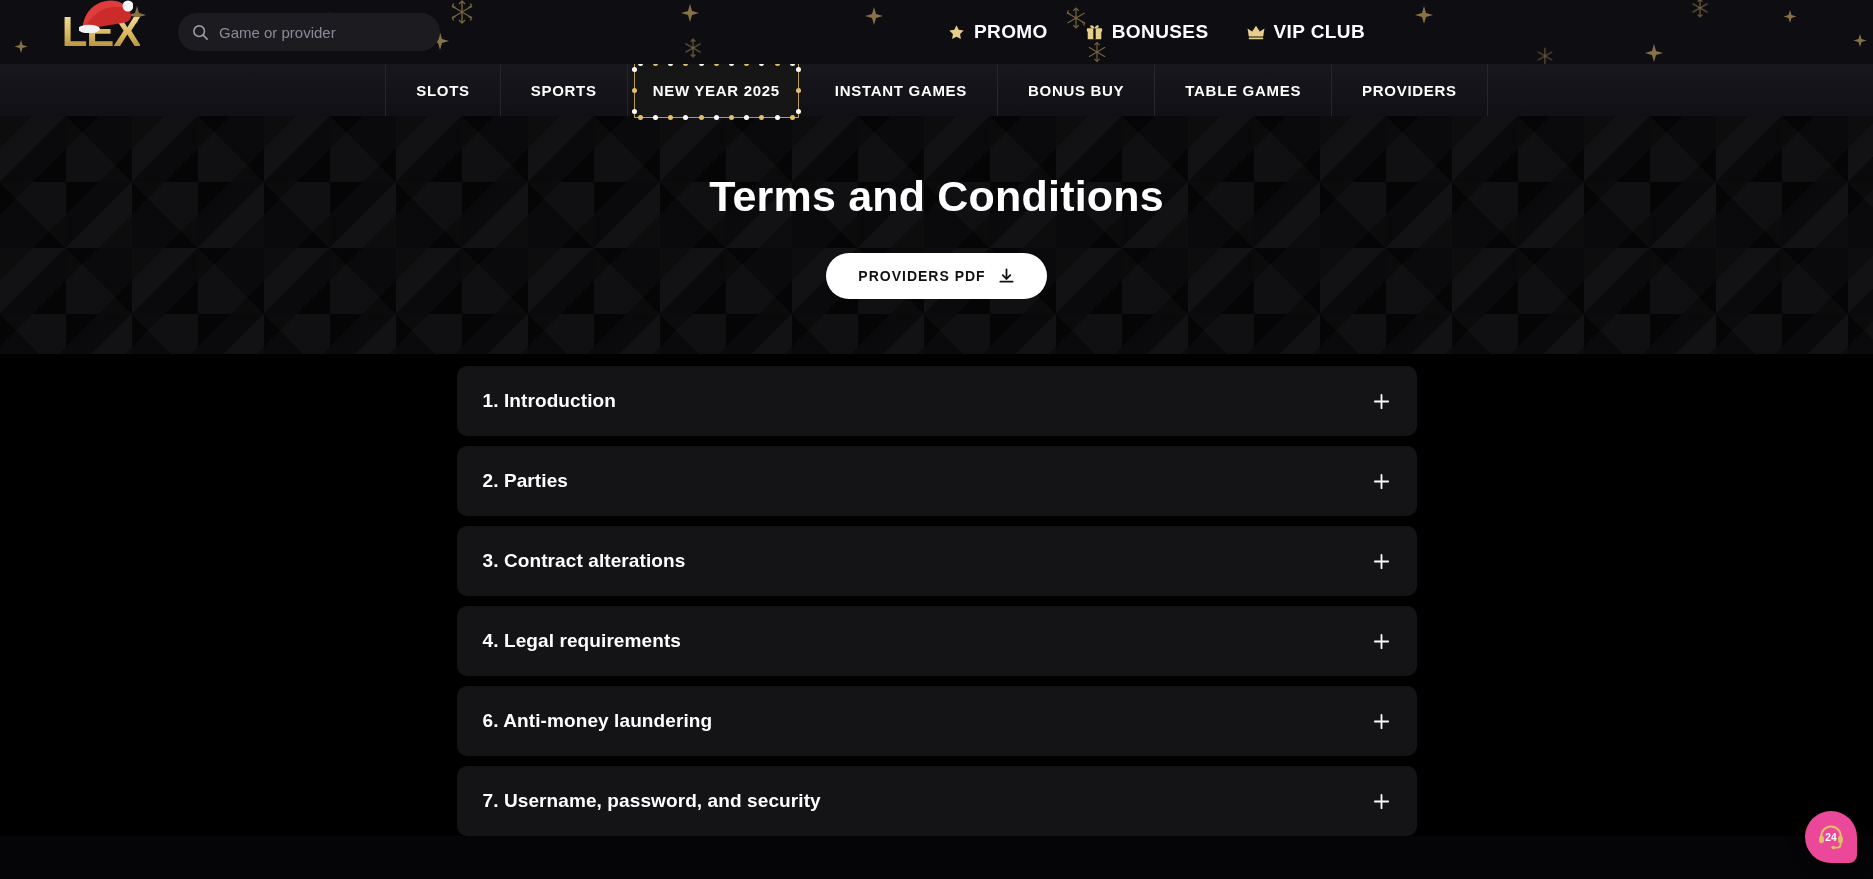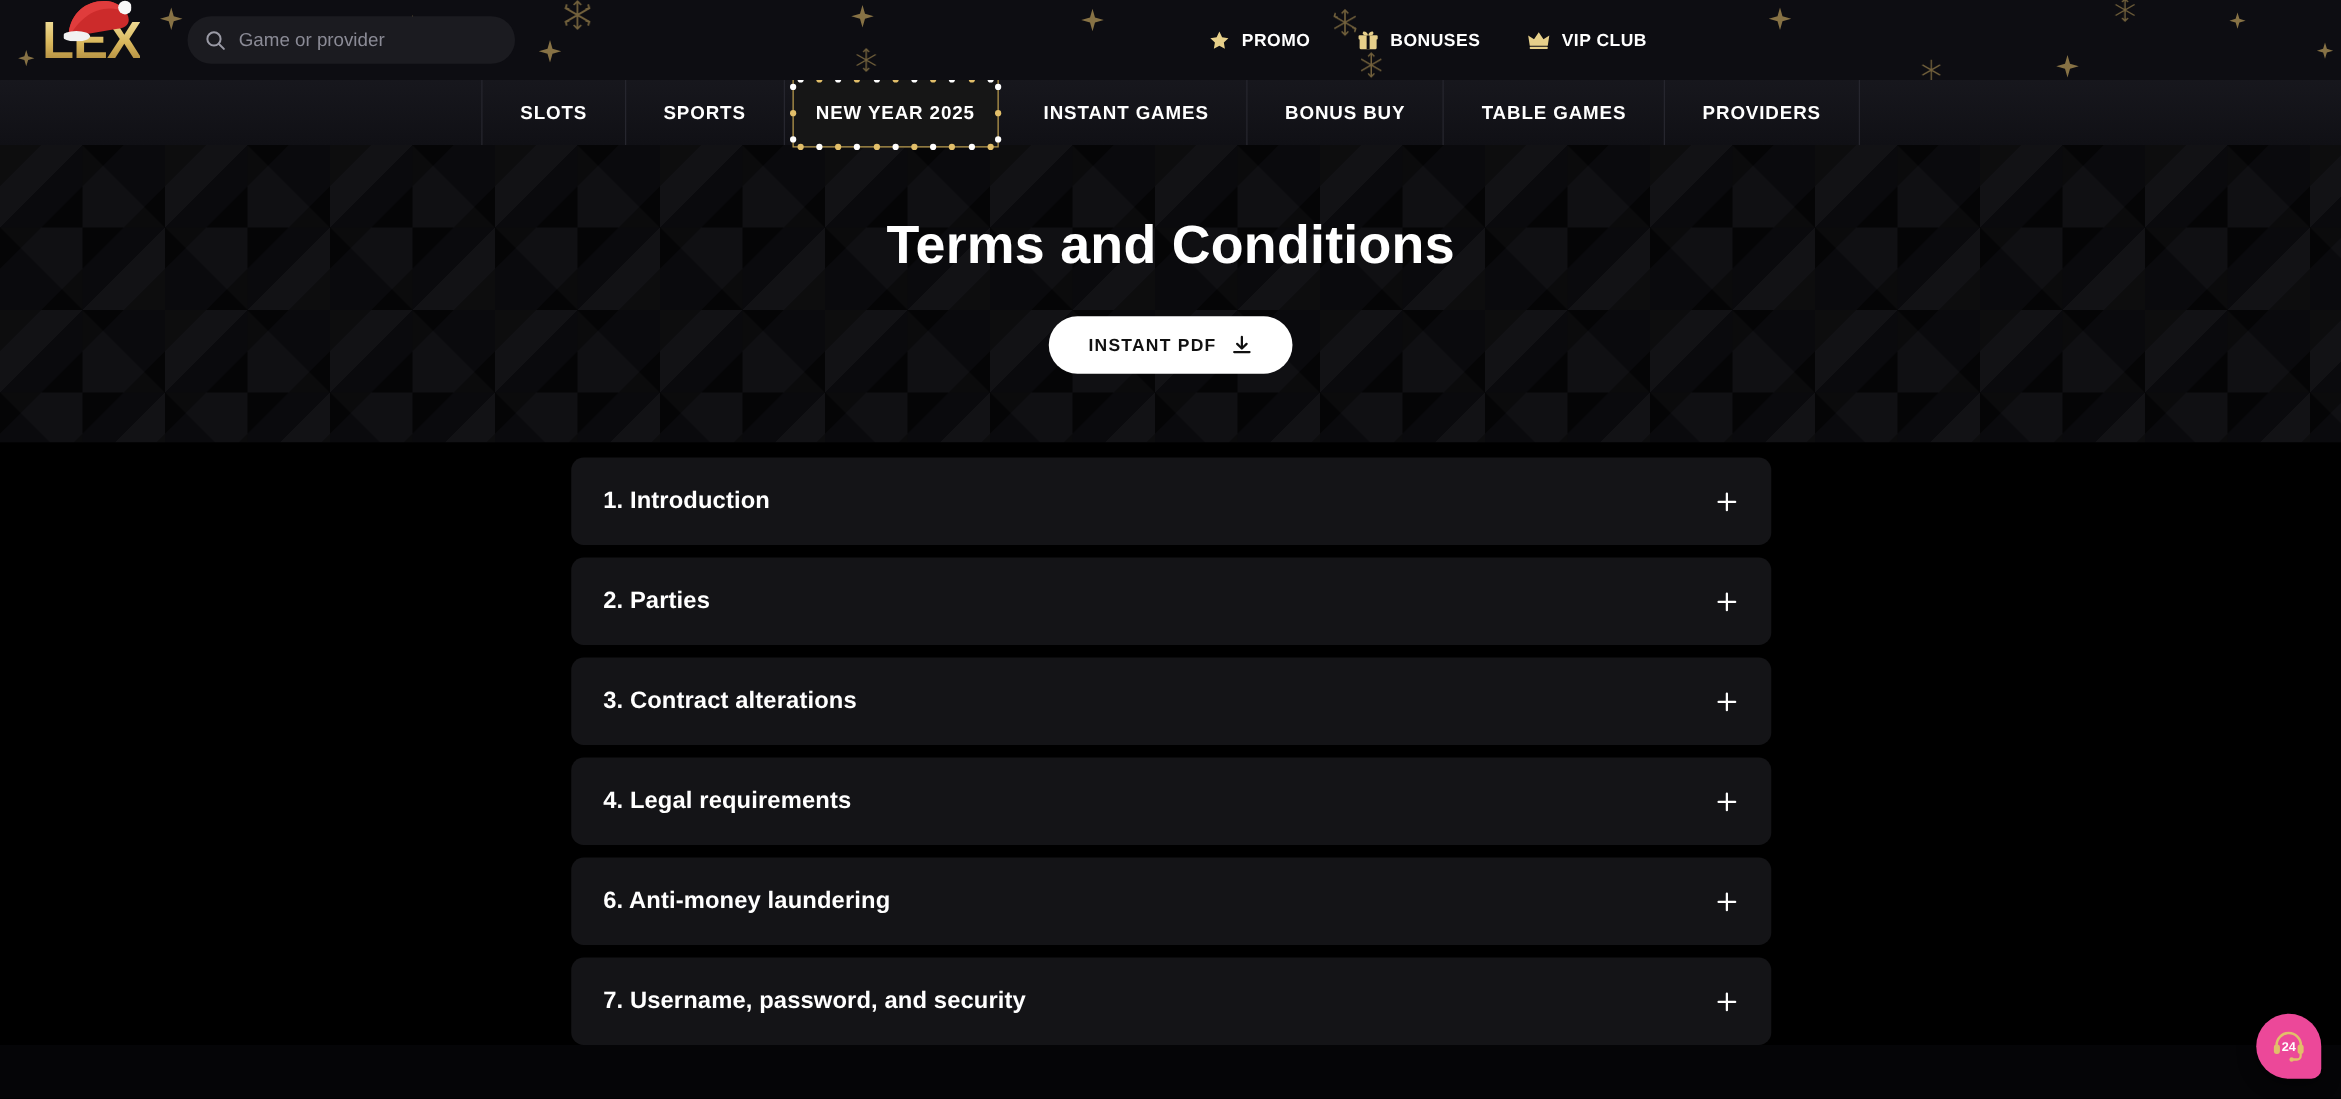--- a/index.html
+++ b/index.html
@@ -11,20 +11,21 @@
     overflow:hidden;
   }
   .page { position:relative; width:1873px; height:879px; background:#050507; overflow:hidden; }
 
   
   .topbar {
     position:relative; height:64px; width:100%;
     background:#0d0d12;
     display:flex; align-items:center;
     z-index:20;
+    padding-left:28px;
   }
   .topbar-deco {
     position:absolute; inset:0; pointer-events:none; z-index:0;
   }
   .logo-wrap {
     position:relative; width:118px; height:64px; margin-left:14px;
     display:flex; align-items:center; justify-content:center; flex:0 0 auto;
     z-index:2;
   }
   .logo-text {
@@ -50,21 +51,21 @@
   .search-box svg { flex:0 0 auto; }
   .search-ph { color:#8b8b96; font-size:15px; }
 
   .mainnav {
     position:relative; z-index:2;
     flex:1 1 auto;
     display:flex; align-items:center; justify-content:center; gap:38px;
   }
   .mainnav a {
     display:flex; align-items:center; gap:9px;
-    color:#fff; font-size:14px; font-weight:600; letter-spacing:.4px;
+    color:#fff; font-size:19px; font-weight:600; letter-spacing:.4px;
     text-decoration:none; cursor:pointer;
   }
   .mainnav .ico { display:inline-flex; color:#e6cf8a; }
 
   .authbtns {
     position:relative; z-index:2;
     display:flex; align-items:center; gap:13px; margin-right:16px; flex:0 0 auto;
   }
   .btn-signup {
     background:#34a853; color:#fff;
@@ -328,21 +329,21 @@
       <a>BONUS BUY</a>
       <a>TABLE GAMES</a>
       <a>PROVIDERS</a>
     </div>
   </nav>
 
   <section class="hero">
     <div class="hero-pattern"></div>
     <h1 class="hero-title">Terms and Conditions</h1>
     <button class="btn-pdf">
-      <span>INSTANT PDF</span>
+      <span>PROVIDERS PDF</span>
       <svg width="17" height="17" viewBox="0 0 18 18" fill="none" stroke="#111" stroke-width="1.9" stroke-linecap="round" stroke-linejoin="round">
         <path d="M9 1.5 V11"></path>
           <path d="M5 7.5 L9 11.5 L13 7.5"></path>
           <path d="M2.5 14.5 H15.5"></path>
       </svg>
     </button>
   </section>
 
   <main class="content">
     <div class="acc-list">

